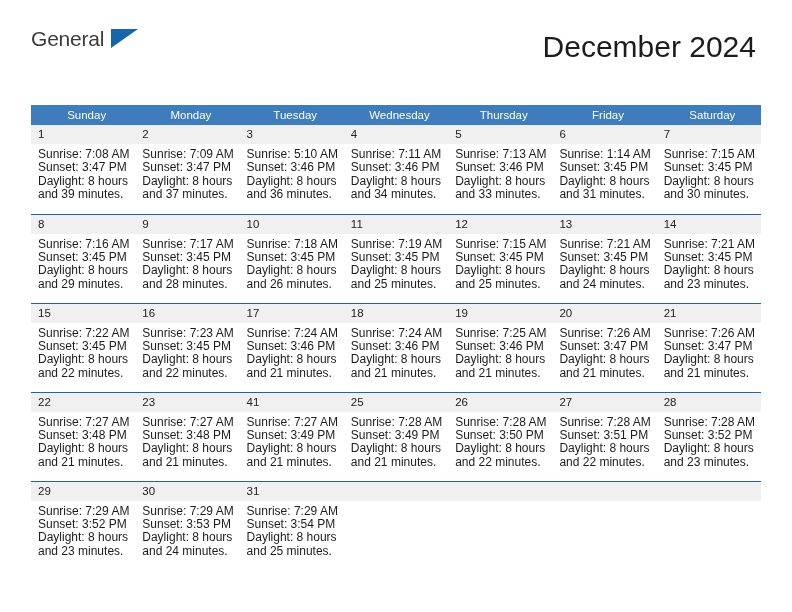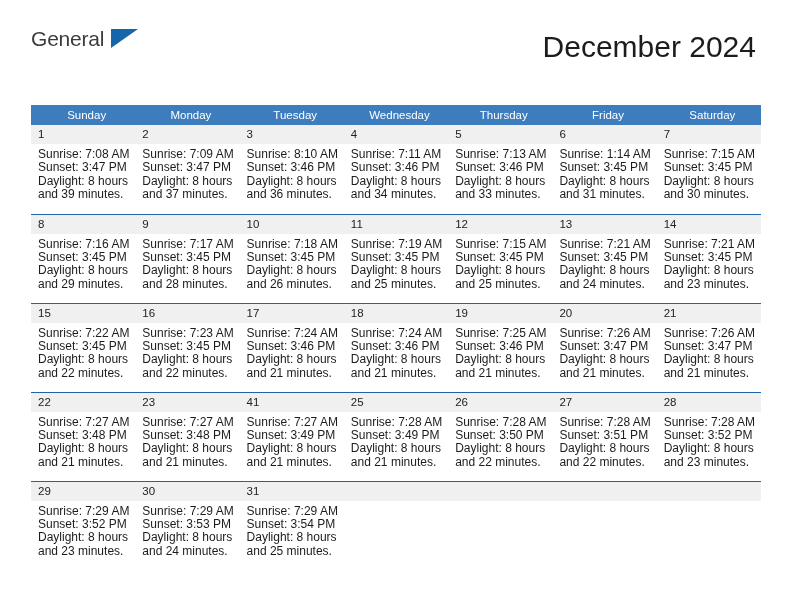--- a/index.html
+++ b/index.html
@@ -185,21 +185,21 @@
           <div class="info">
             <div>Sunrise: 7:09 AM</div>
             <div>Sunset: 3:47 PM</div>
             <div>Daylight: 8 hours</div>
             <div>and 37 minutes.</div>
           </div>
         </td>
         <td>
           <div class="daynum">3</div>
           <div class="info">
-            <div>Sunrise: 8:10 AM</div>
+            <div>Sunrise: 5:10 AM</div>
             <div>Sunset: 3:46 PM</div>
             <div>Daylight: 8 hours</div>
             <div>and 36 minutes.</div>
           </div>
         </td>
         <td>
           <div class="daynum">4</div>
           <div class="info">
             <div>Sunrise: 7:11 AM</div>
             <div>Sunset: 3:46 PM</div>

